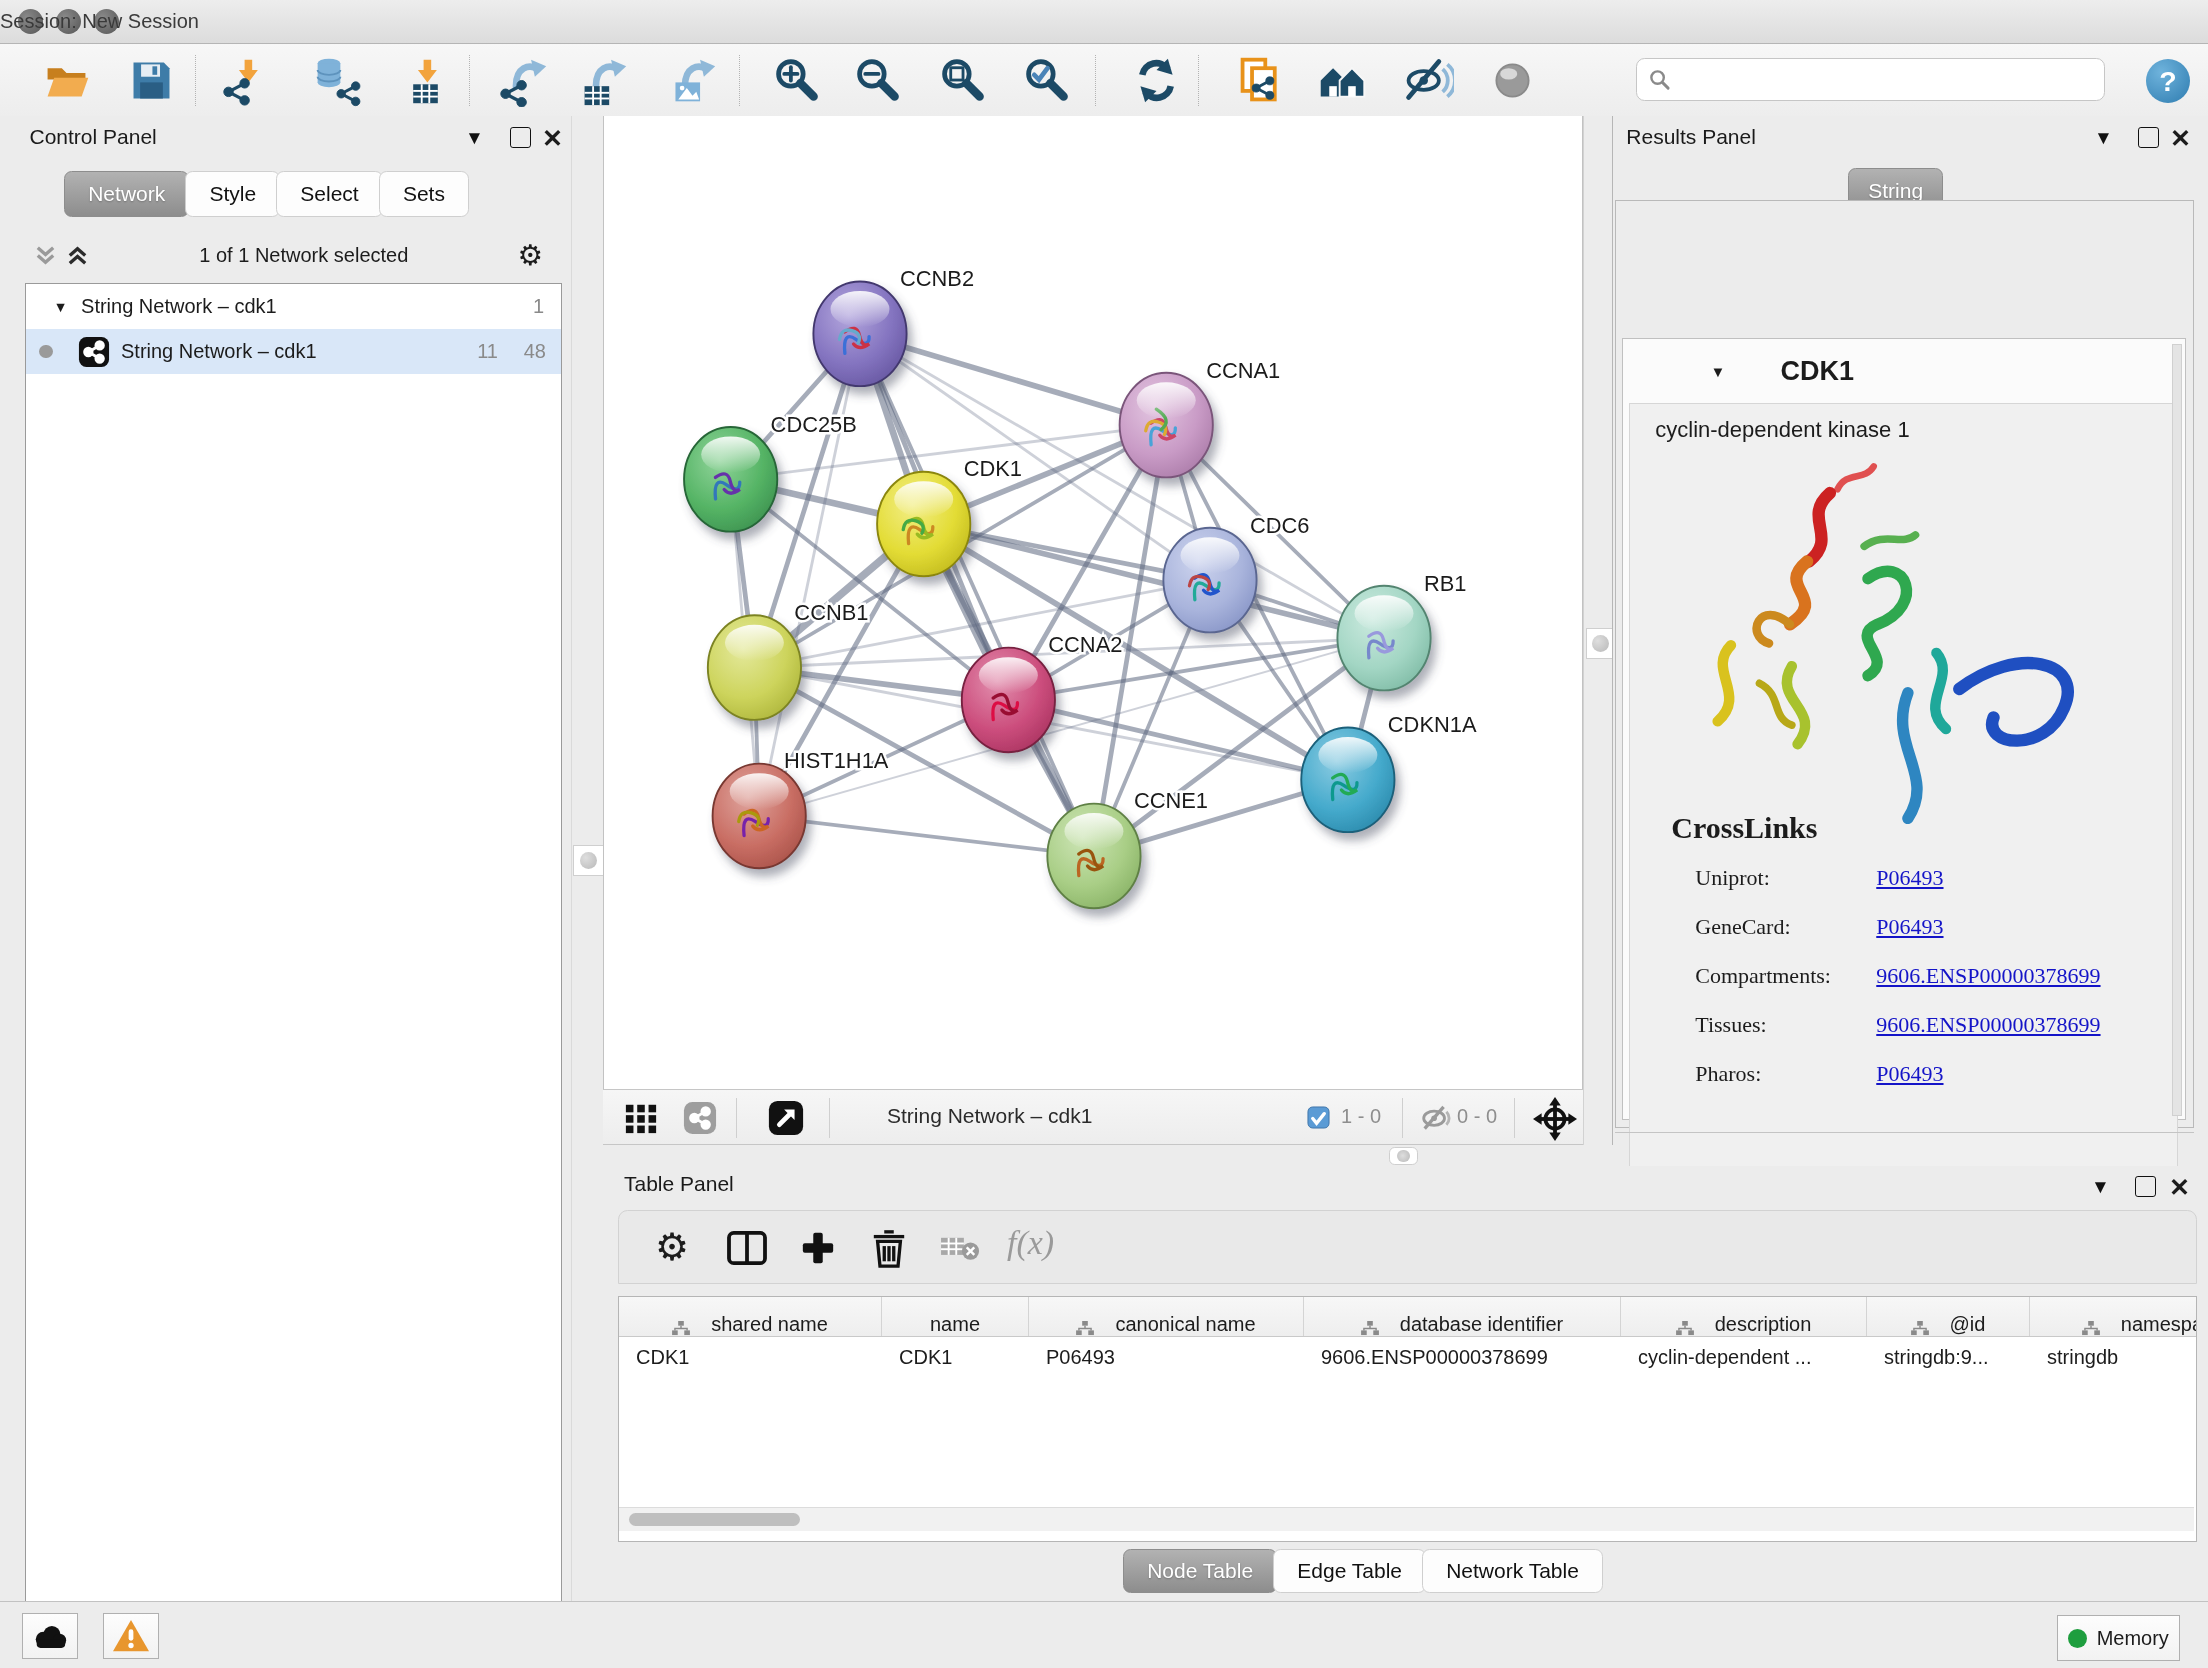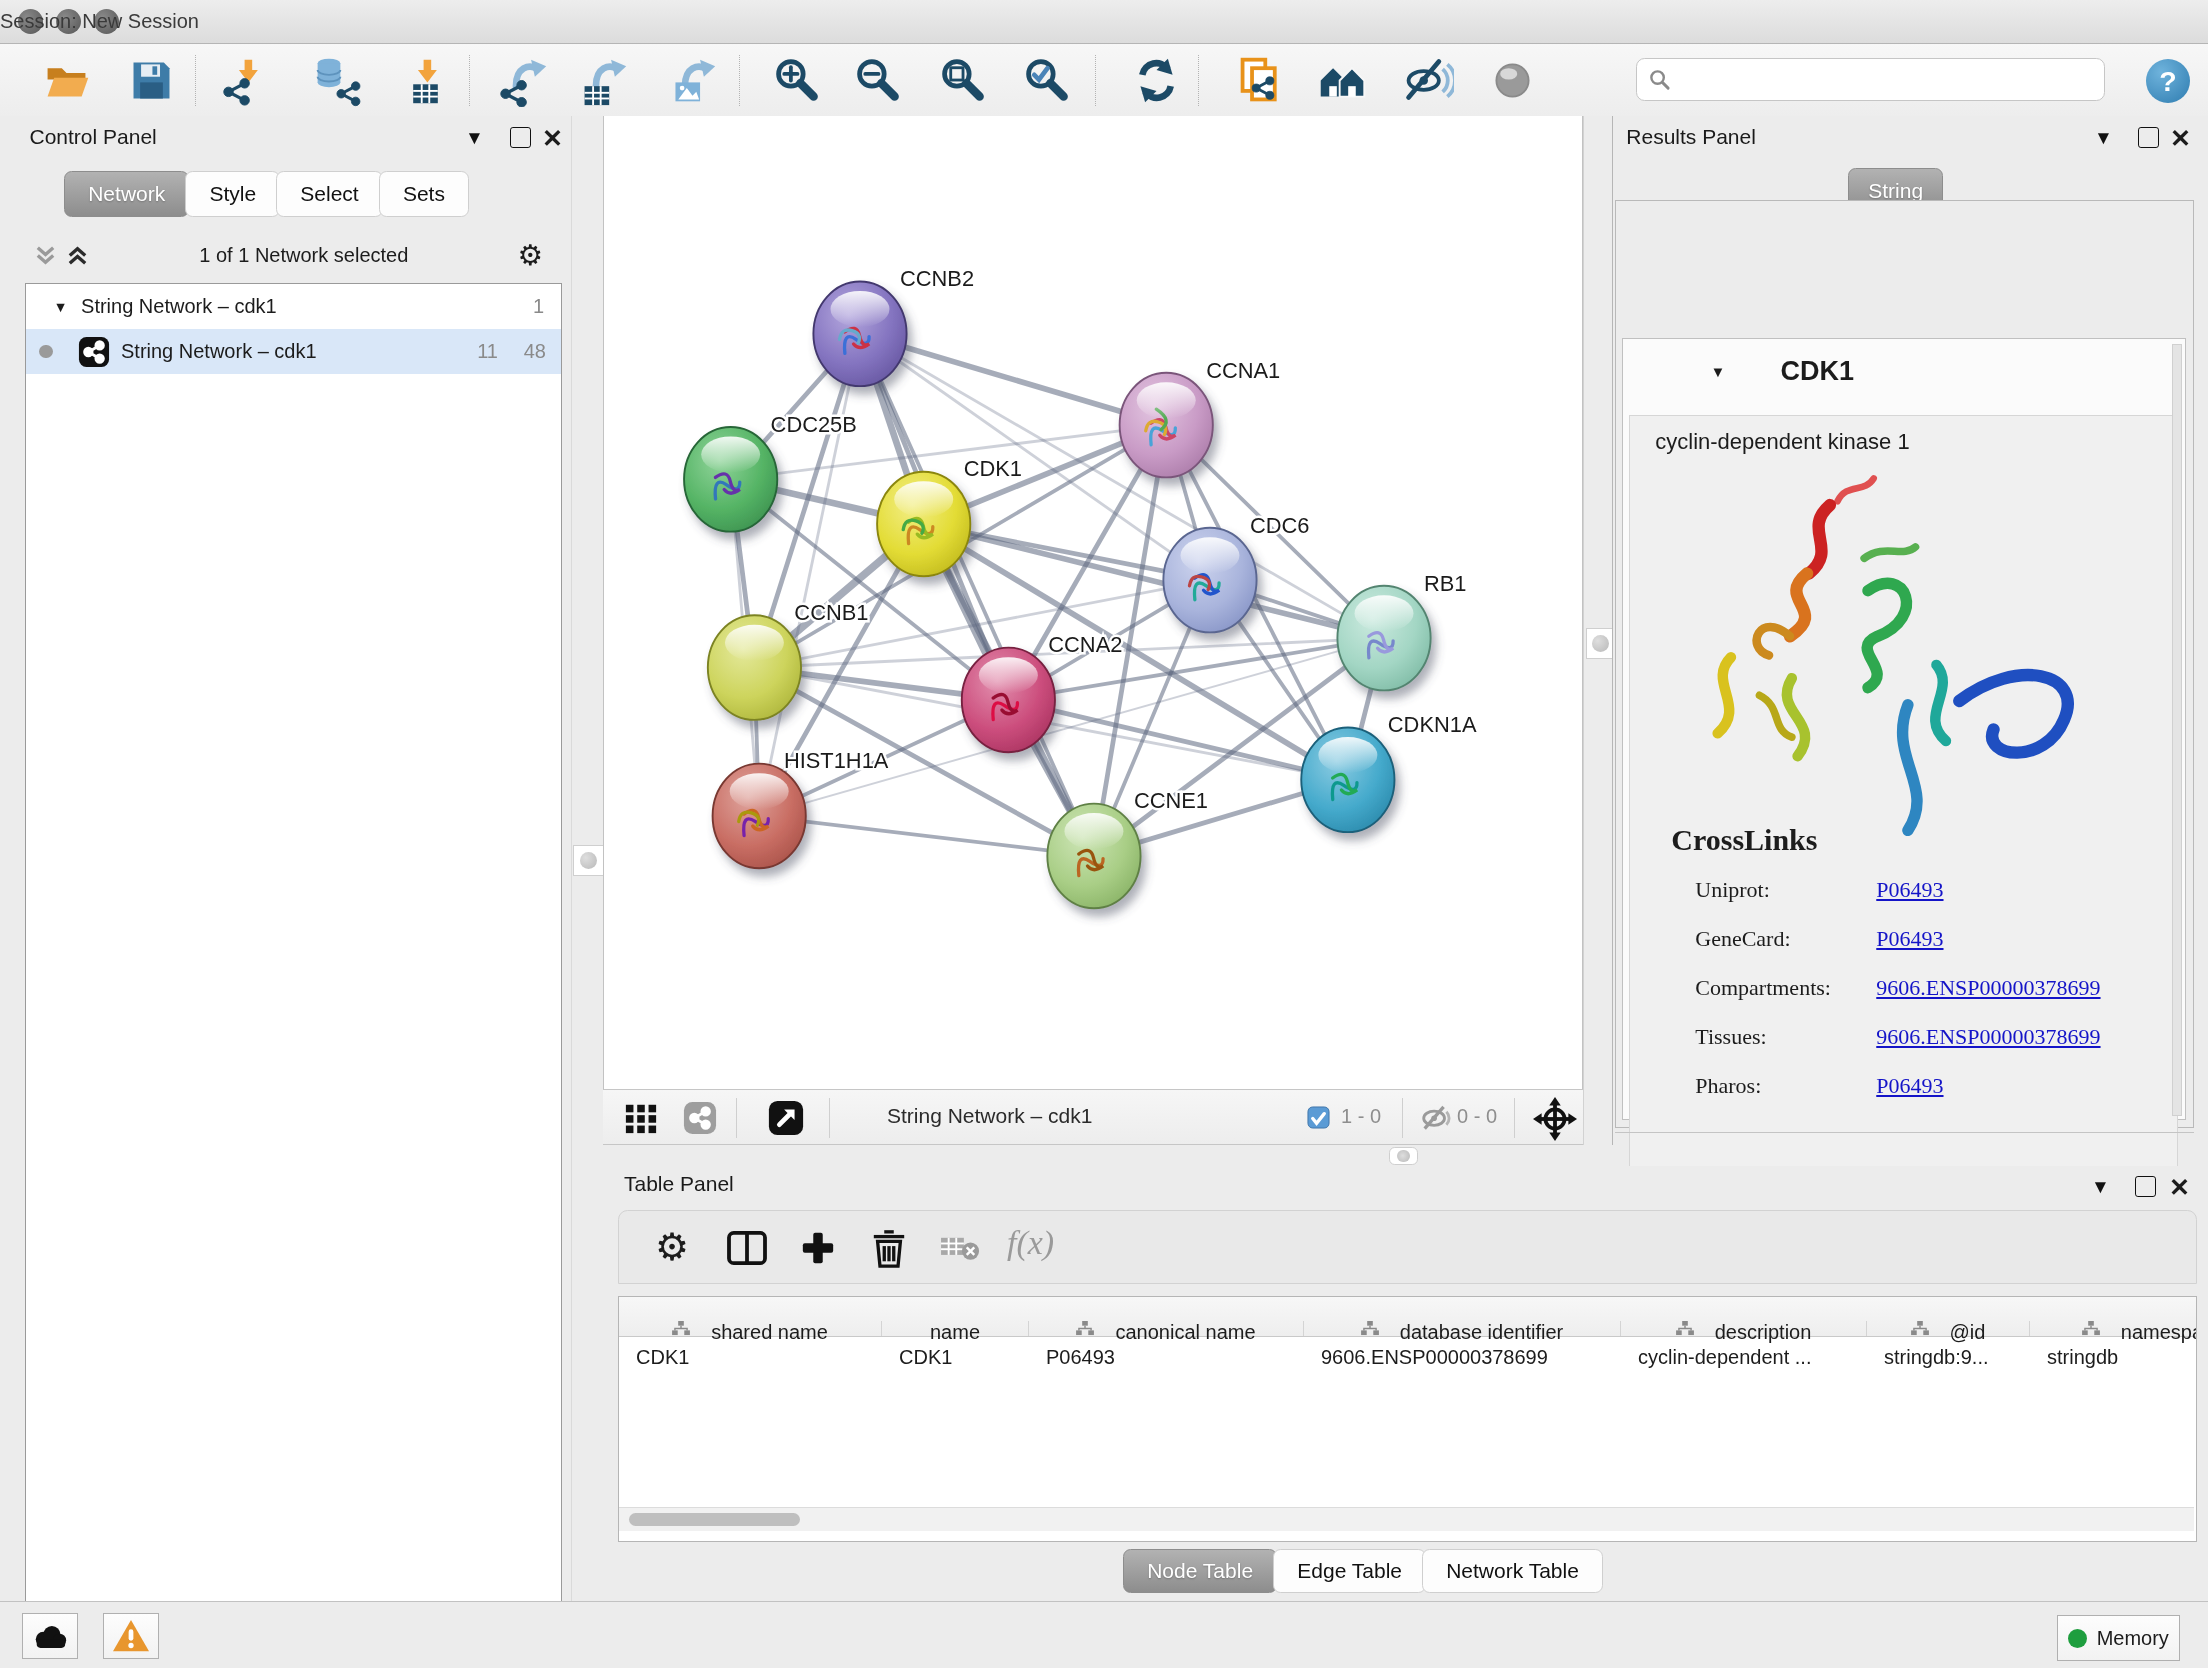--- a/index.html
+++ b/index.html
@@ -49,32 +49,32 @@
     border-left:1px solid #c2c2c2;border-right:1px solid #c2c2c2;box-sizing:border-box;}
   #network-toolbar{left:603px;top:1089px;width:980px;height:56px;background:linear-gradient(#f6f6f6,#ededed);
     border-top:1px solid #c6c6c6;border-bottom:1px solid #c6c6c6;box-sizing:border-box;}
   .ntb-sep{top:7.6px;height:40px;border-left:1px solid #cfcfcf;width:0;}
   .counter{font-size:20px;color:#8e8e8e;}
   
   #results-panel{left:1612px;top:116px;width:596px;height:1029px;background:#ececec;border-left:1.9px solid #b6b6b6;box-sizing:border-box;}
   #rp-outer{left:1.9px;top:84px;width:579px;height:928px;border:1.9px solid #b9b9b9;background:#ececec;box-sizing:border-box;}
   #rp-btnbox{left:5.7px;top:3.8px;width:564px;height:123px;border:1px solid #c2c2c2;box-sizing:border-box;}
   #rp-section{left:5.7px;top:137px;width:564px;height:782px;border:1px solid #c0c0c0;background:#fbfbfb;box-sizing:border-box;}
-  #rp-descbox{left:6.7px;top:64px;width:549px;height:787px;background:#f0f0f0;border:1px solid #d6d6d6;box-sizing:border-box;margin-top:12px;}
+  #rp-descbox{left:6.7px;top:64px;width:549px;height:787px;background:#f0f0f0;border:1px solid #d6d6d6;box-sizing:border-box;}
   .xl-row{display:grid;grid-template-columns:181px auto;font-family:"Liberation Serif",serif;font-size:22px;height:49px;align-items:center;}
   .xl-row a{color:#1414c8;text-decoration:underline;}
   
   #table-panel{left:603px;top:1166px;width:1605px;height:435px;background:#ececec;}
   #tp-toolbar{left:15px;top:44px;width:1579px;height:74px;background:#e9e9e9;border:1px solid #d2d2d2;
     border-radius:9.5px 9.5px 0 0;box-sizing:border-box;}
   #tp-table{left:15px;top:130px;width:1579px;height:246px;background:#fff;border:1.9px solid #b5b5b5;
     box-sizing:border-box;overflow:hidden;}
   .th-row{display:flex;background:linear-gradient(#f7f7f7,#eeeeee);border-bottom:1px solid #c9c9c9;height:39px;}
-  .th-cell{display:flex;align-items:flex-start;justify-content:center;gap:21px;font-size:20px;
-    border-right:1px solid #d4d4d4;box-sizing:border-box;flex:none;margin-top:24px;}
+  .th-cell{display:flex;align-items:flex-end;justify-content:center;gap:21px;font-size:20px;
+    border-right:1px solid #d4d4d4;box-sizing:border-box;flex:none;}
   .td-row{display:flex;height:40px;}
   .td-cell{display:flex;align-items:center;padding-left:17px;font-size:20px;box-sizing:border-box;flex:none;
     white-space:nowrap;overflow:hidden;}
   #tp-scroll{left:0;top:210px;width:1575px;height:23px;background:#f1f1f1;border-top:1px solid #dcdcdc;position:absolute;}
   #tp-thumb{left:9.5px;top:4.8px;width:171px;height:13.3px;border-radius:6.7px;background:#bfbfbf;position:absolute;}
   
   #status-bar{left:0;top:1601px;width:2208px;height:72px;background:#ececec;border-top:1px solid #c2c2c2;box-sizing:border-box;}
   .sbtn{background:linear-gradient(#fdfdfd,#f2f2f2);border:1.9px solid #b0b0b0;display:flex;align-items:center;justify-content:center;}
   svg{display:block;}
   svg text{font-family:"Liberation Sans",sans-serif;}

